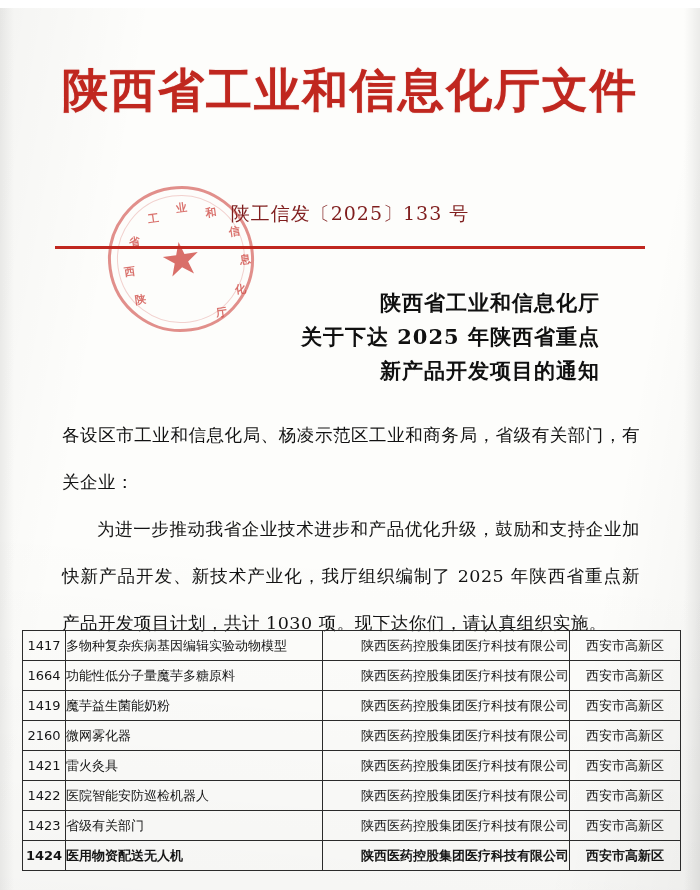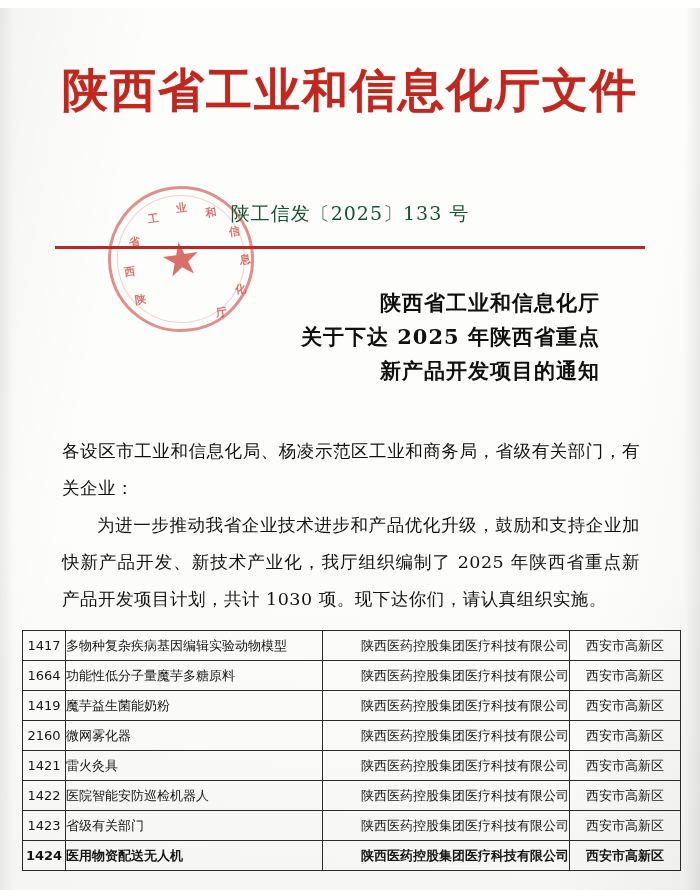--- a/index.html
+++ b/index.html
@@ -46,21 +46,21 @@
     white-space: nowrap;
   }
   .doc-number {
     position: absolute;
     top: 193px;
     left: 0;
     width: 700px;
     text-align: center;
     font-size: 19px;
     letter-spacing: 1px;
-    color: #14532d;
+    color: #7f1d1d;
   }
   .red-rule {
     position: absolute;
     top: 238px;
     left: 55px;
     width: 590px;
     height: 2.5px;
     background: #c0271f;
   }
   .seal {
@@ -121,25 +121,25 @@
     font-weight: bold;
     line-height: 34px;
     color: #101010;
     letter-spacing: 1px;
   }
   .headline div {
     white-space: nowrap;
   }
   .body-text {
     position: absolute;
-    top: 425px;
+    top: 404px;
     left: 62px;
     width: 578px;
     font-size: 17.5px;
-    line-height: 37px;
+    line-height: 47px;
     letter-spacing: 0.5px;
     color: #121212;
     text-align: justify;
   }
   .body-text p {
     margin: 0;
   }
   .body-text p.indent {
     text-indent: 2em;
   }

